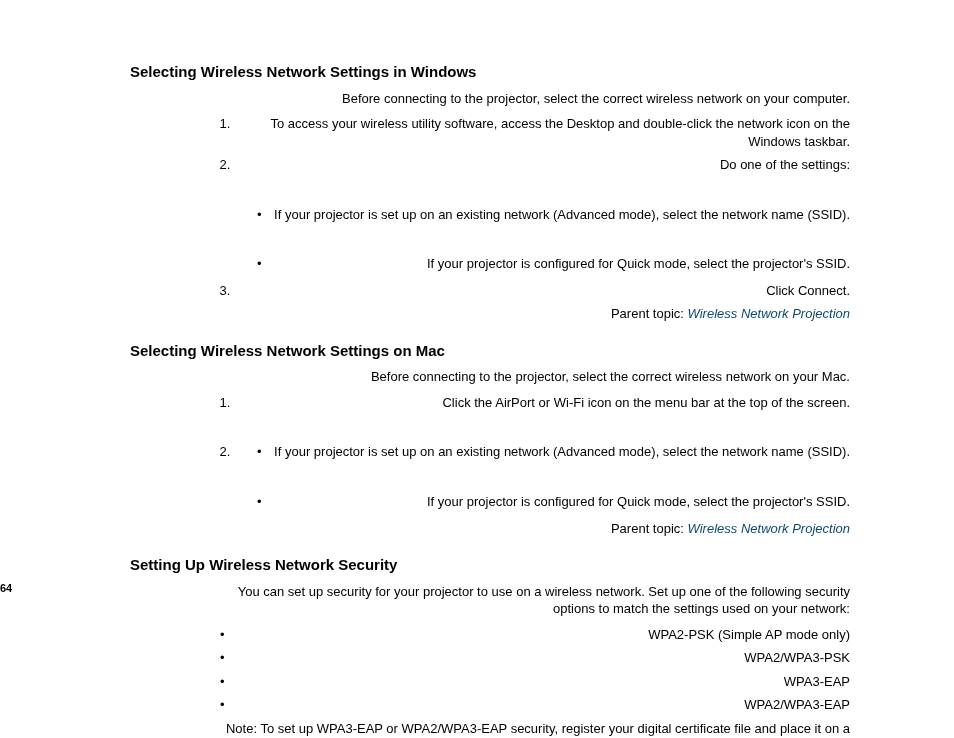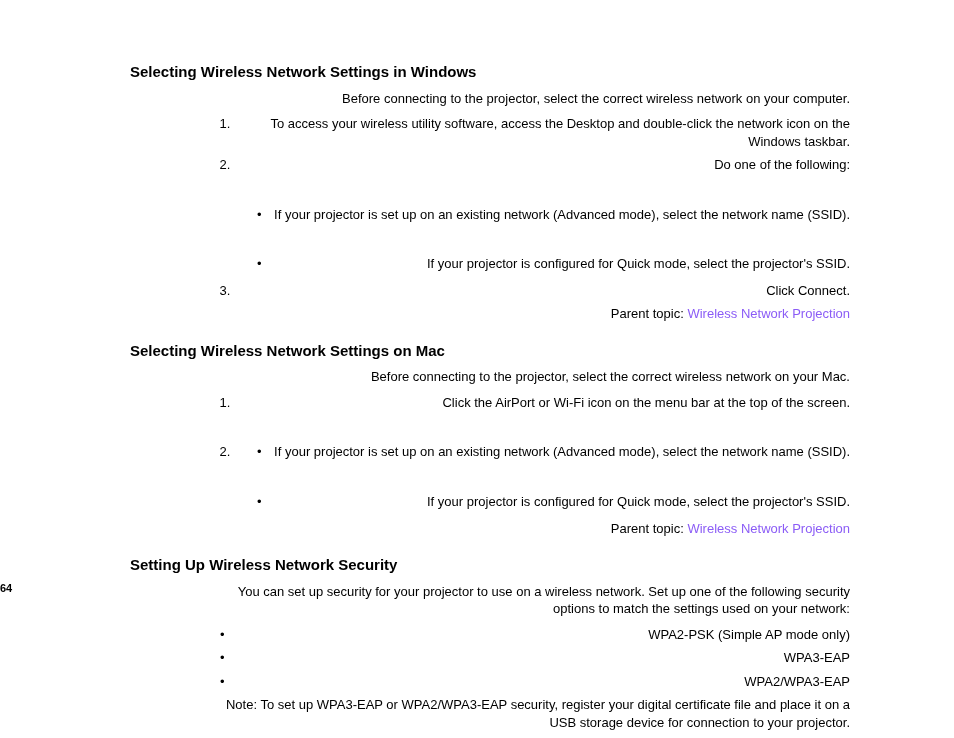--- a/index.html
+++ b/index.html
@@ -74,22 +74,23 @@
     content: "•";
     position: absolute;
     left: 6px;
     top: 0;
   }
   .parent {
     margin: 0 0 18px 0;
   }
   .bold { font-weight: normal; }
   a.link {
-    color: #8b5cf6;
+    color: #0c4a6e;
     text-decoration: none;
+    font-style: italic;
   }
   .section-gap {
     margin-top: 18px;
   }
   .note {
     margin: 4px 0 0 0;
   }
   .page-number {
     position: absolute;
     bottom: 42px;
@@ -104,21 +105,21 @@
 <body>
 
 <div class="page">
 
   <h2>Selecting Wireless Network Settings in Windows</h2>
   <div class="indent-block">
     <p class="intro">Before connecting to the projector, select the correct wireless network on your computer.</p>
     <ol class="steps">
       <li>To access your wireless utility software, access the Desktop and double-click the network icon on the Windows taskbar.</li>
       <li>
-        <span>Do one of the following:</span>
+        <span>Do one of the settings:</span>
         <ul class="sub">
           <li>If your projector is set up on an existing network (Advanced mode), select the network name (SSID).</li>
           <li>If your projector is configured for Quick mode, select the projector's SSID.</li>
         </ul>
       </li>
       <li>
         <span>Click </span><span class="bold">Connect</span><span>.</span>
       </li>
     </ol>
     <p class="parent">
@@ -143,20 +144,21 @@
       <span class="bold">Parent topic:</span>
       <a href="#" class="link">Wireless Network Projection</a>
     </p>
   </div>
 
   <h2 class="section-gap">Setting Up Wireless Network Security</h2>
   <div class="indent-block">
     <p class="intro">You can set up security for your projector to use on a wireless network. Set up one of the following security options to match the settings used on your network:</p>
     <ul class="bullets">
       <li>WPA2-PSK (Simple AP mode only)</li>
+      <li>WPA2/WPA3-PSK</li>
       <li>WPA3-EAP</li>
       <li>WPA2/WPA3-EAP</li>
     </ul>
     <p class="note">
       <span class="bold">Note:</span><span> To set up WPA3-EAP or WPA2/WPA3-EAP security, register your digital certificate file and place it on a USB storage device for connection to your projector.</span>
     </p>
   </div>
 
   <div class="page-number">64</div>
 </div>

